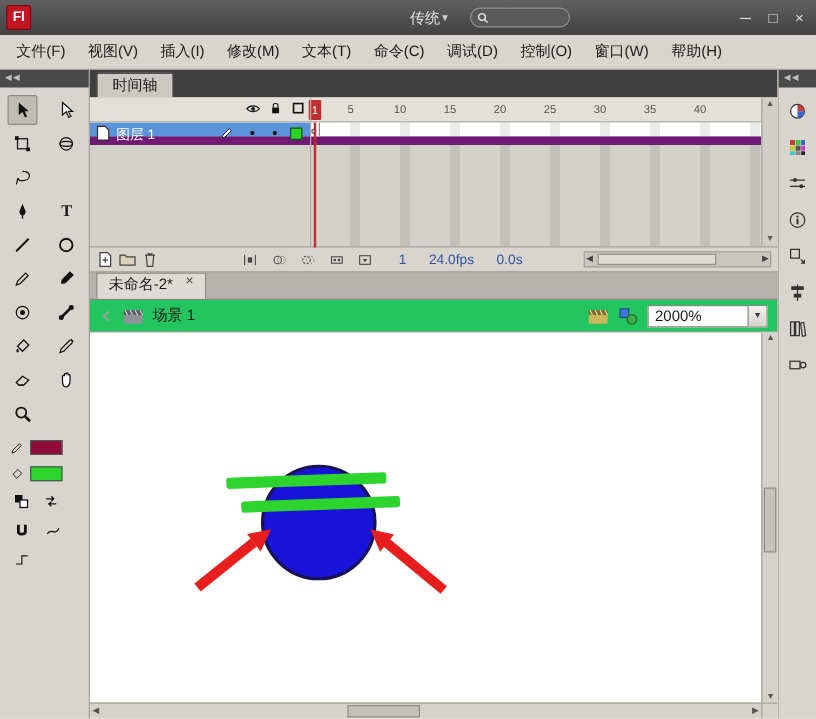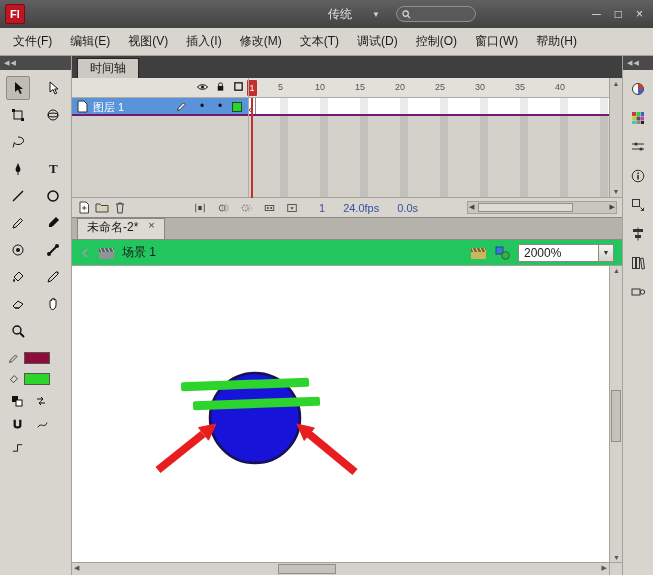--- a/index.html
+++ b/index.html
@@ -4,21 +4,21 @@
 <style>
 * { margin:0; padding:0; box-sizing:border-box; }
 html,body { width:653px; height:575px; }
 body { font-family:"Liberation Sans","DejaVu Sans",sans-serif; font-size:12px; color:#1a1a1a; }
 .window { width:653px; height:575px; background:#d6d3cc; position:relative; overflow:hidden; }
 
 
 .titlebar { height:28px; background:linear-gradient(#606060,#424242); display:flex; align-items:center; padding:0 10px 0 5px; position:relative; }
 .logo { width:20px; height:20px; background:#c11622; color:#fff; font-weight:bold; font-size:11px; display:flex; align-items:center; justify-content:center; border-radius:2px; border:1px solid #7d0a12; }
 .tb-center { position:absolute; left:328px; top:0; height:28px; display:flex; align-items:center; gap:16px; }
-.workspace { color:#e3e3e3; display:flex; gap:20px; align-items:center; }
+.workspace { color:#e3e3e3; display:flex; gap:0; align-items:center; }
 .workspace .arr { font-size:8px; color:#cfcfcf; }
 .searchbox { width:80px; height:16px; border-radius:8px; background:#595959; border:1px solid #909090; display:flex; align-items:center; padding:0 5px; gap:3px; }
 .searchbox input { border:none; background:transparent; outline:none; width:56px; color:#eee; font-size:10px; }
 .tb-right { margin-left:auto; display:flex; gap:14px; color:#e0e0e0; font-size:12px; }
 
 
 .menubar { height:28px; background:#d8d5ce; border-bottom:1px solid #a5a29b; display:flex; align-items:center; padding-left:4px; }
 .menu-item { padding:0 9px; line-height:27px; cursor:default; }
 
 
@@ -48,21 +48,21 @@
 .tl-tabstrip { height:22px; background:#3f3f3f; display:flex; align-items:stretch; padding:2px 0 0 5px; }
 .tl-tab { background:#ccc9c2; color:#222; padding:0 12px; line-height:19px; border:1px solid #262626; border-bottom:none; }
 .tl-body { height:140px; background:#dddbd4; position:relative; border-bottom:1px solid #8a8881; }
 .tl-header { position:absolute; top:0; left:0; right:13px; height:20px; background:#e2e0d9; border-bottom:1px solid #aeaca5; }
 .hicon { position:absolute; top:3px; width:16px; text-align:center; }
 .tick { position:absolute; top:4px; font-size:9px; color:#555; }
 .ph-marker { position:absolute; top:2px; left:175px; width:10px; height:16px; color:#fff; font-size:9px; text-align:center; line-height:16px; border-radius:1px; }
 .ph-line { position:absolute; top:20px; left:179px; width:2px; height:100px; z-index:5; }
 .tl-rows { position:absolute; top:20px; left:0; right:13px; bottom:20px; background:#d3d1ca; overflow:hidden; }
 .tint { position:absolute; top:0; bottom:0; left:176px; right:0; background:repeating-linear-gradient(90deg, transparent 0 32px, rgba(90,90,90,0.14) 32px 40px); }
-.tl-row { position:relative; height:18px; border-bottom:2px solid #701a75; }
+.tl-row { position:relative; height:18px; border-bottom:7px solid #701a75; }
 .tl-row .left-pane { position:absolute; left:0; top:0; bottom:0; width:176px; color:#fff; }
 .lr-name { position:absolute; left:21px; top:2px; font-size:11px; }
 .row-frames { position:absolute; left:176px; top:0; bottom:0; right:0; background:#fff; }
 .row-frames .tintf { position:absolute; inset:0; left:0; background:repeating-linear-gradient(90deg, transparent 0 32px, rgba(120,120,120,0.15) 32px 40px); }
 .frame1 { position:absolute; left:0; top:0; bottom:0; width:8px; background:#fff; border-right:1px solid #8a8a8a; z-index:2; }
 .kf { position:absolute; bottom:2px; left:1px; width:4px; height:4px; border:1px solid #555; border-radius:50%; background:#fff; }
 .sep-v { position:absolute; top:0; bottom:20px; left:176px; width:1px; background:#aeaca5; z-index:3; }
 .tl-vscroll { position:absolute; top:0; bottom:20px; right:0; width:13px; background:#d0cec7; border-left:1px solid #a5a29b; display:flex; flex-direction:column; justify-content:space-between; align-items:center; font-size:7px; color:#555; padding:2px 0; }
 .tl-status { position:absolute; left:0; right:0; bottom:0; height:20px; background:#d8d5ce; border-top:1px solid #a5a29b; display:flex; align-items:center; padding:0 3px; }
 .st-btn { width:18px; height:16px; display:flex; align-items:center; justify-content:center; }
@@ -120,25 +120,25 @@
     </div>
     <div class="tb-right">
       <span>─</span>
       <span>□</span>
       <span>×</span>
     </div>
   </div>
 
   <div class="menubar">
     <span class="menu-item">文件(F)</span>
-    <span class="menu-item">编辑(E)</span>
     <span class="menu-item">视图(V)</span>
     <span class="menu-item">插入(I)</span>
     <span class="menu-item">修改(M)</span>
     <span class="menu-item">文本(T)</span>
+    <span class="menu-item">命令(C)</span>
     <span class="menu-item">调试(D)</span>
     <span class="menu-item">控制(O)</span>
     <span class="menu-item">窗口(W)</span>
     <span class="menu-item">帮助(H)</span>
   </div>
 
   <div class="main">
 
     <div class="left-dock">
       <div class="dock-strip">◀◀</div>

